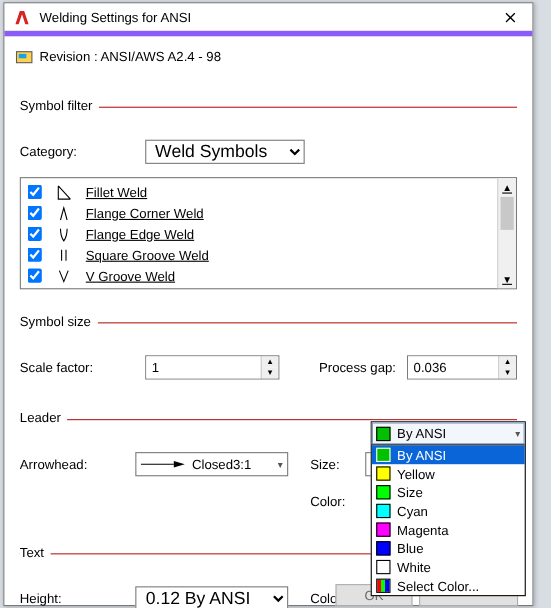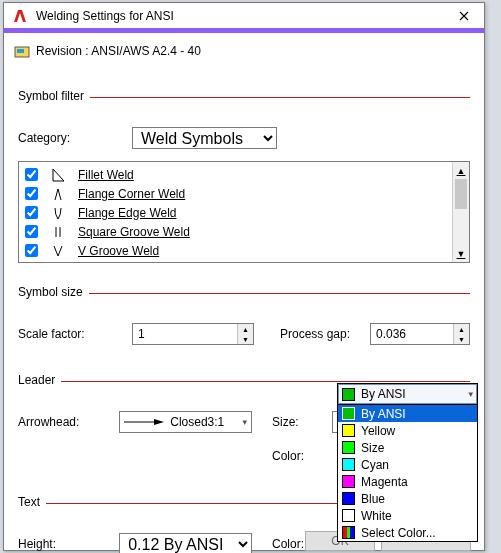--- a/index.html
+++ b/index.html
@@ -152,21 +152,21 @@
     display:flex; flex-direction:column;
     border-left:1px solid #bfbfbf;
   }
   .spinner .spbtns div {
     flex:1; display:flex; align-items:center; justify-content:center;
     background:#efefef;
     font-size:7px;
   }
   .small-spinner { width: 100px; }
   .rightpair {
-    display:flex; align-items:center; gap:20px;
+    display:flex; align-items:center; gap:10px;
   }
   .arrowhead-dd {
     width: 150px;
   }
   .size-dd {
     width: 138px;
   }
   
   .color-dd {
     position:absolute;
@@ -244,21 +244,21 @@
         <path d="M1 1 L9 9 M9 1 L1 9" stroke="#000" stroke-width="1.2"></path>
       </svg>
     </div>
   </div>
 
   <div class="subheader">
     <svg width="16" height="16" viewBox="0 0 16 16">
       <rect x="1" y="4" width="14" height="10" fill="#ffd24d" stroke="#5b5b5b"></rect>
       <rect x="3" y="6" width="7" height="4" fill="#19a0e6"></rect>
     </svg>
-    <span>Revision : ANSI/AWS A2.4 - 40</span>
+    <span>Revision : ANSI/AWS A2.4 - 98</span>
   </div>
 
   <div class="body">
 
     <div class="fieldset">
       <div class="legend">Symbol filter</div>
       <div class="row">
         <div class="label-col">Category:</div>
         <select class="ctrl dropdown">
           <option>Weld Symbols</option>

